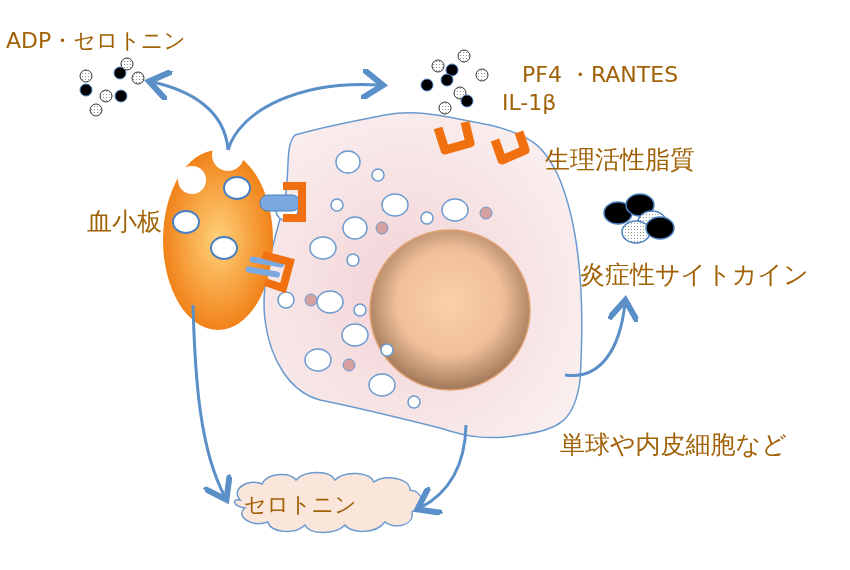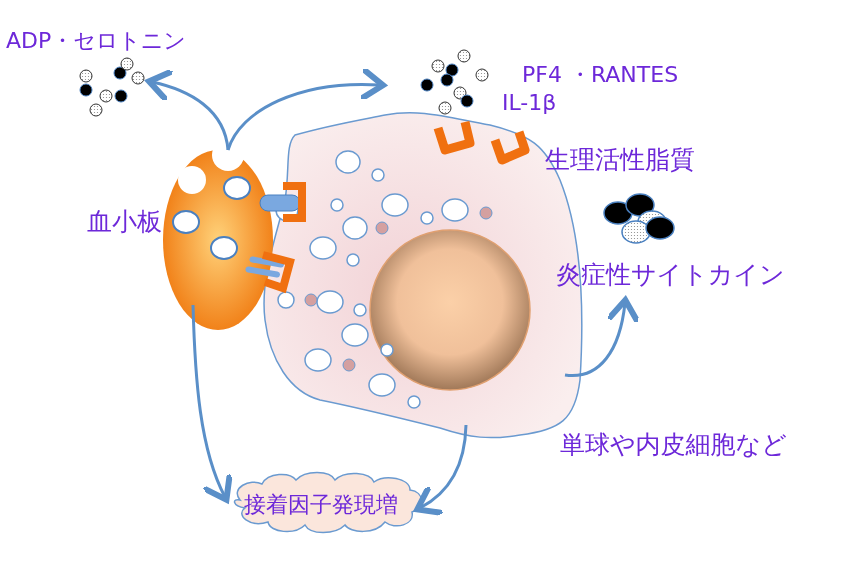--- a/index.html
+++ b/index.html
@@ -1,19 +1,19 @@
 <!DOCTYPE html>
 <html><head>
 <meta charset="utf-8">
 <style>
   html, body { margin:0; padding:0; background:#ffffff; }
   body { width:850px; height:570px; position:relative; overflow:hidden;
          font-family:"DejaVu Sans", sans-serif; }
   svg { position:absolute; left:0; top:0; }
-  .lbl { position:absolute; color:#6d28d9; font-family:"DejaVu Sans", sans-serif; white-space:nowrap; }
+  .lbl { position:absolute; color:#a16207; font-family:"DejaVu Sans", sans-serif; white-space:nowrap; }
   .lbl-lg { font-size:25px; }
   .lbl-md { font-size:22px; }
 </style>
 </head>
 <body>
 
 <svg width="850" height="570" viewBox="0 0 850 570">
   <defs>
     <radialGradient id="gPlat" cx="50%" cy="50%" r="55%">
       <stop offset="0%" stop-color="#ffd27a"></stop>
@@ -136,15 +136,15 @@
     <path d="M466,425 C465,470 445,495 420,508" marker-end="url(#arr)"></path>
     <path d="M565,375 C600,380 620,350 625,303" marker-end="url(#arr)"></path>
   </g>
 </svg>
 
 <div class="lbl lbl-md" style="left:6px; top:26px;">ADP・セロトニン</div>
 <div class="lbl lbl-md" style="left:522px; top:60px;">PF4 ・RANTES</div>
 <div class="lbl lbl-md" style="left:502px; top:90px;">IL-1β</div>
 <div class="lbl lbl-lg" style="left:545px; top:143px;">生理活性脂質</div>
 <div class="lbl lbl-lg" style="left:55px; top:205px;margin-left:32px;">血小板</div>
-<div class="lbl lbl-lg" style="left:556px; top:258px;">炎症性サイトカイン</div>
+<div class="lbl lbl-lg" style="left:580px; top:258px;">炎症性サイトカイン</div>
 <div class="lbl lbl-lg" style="left:560px; top:428px;">単球や内皮細胞など</div>
-<div class="lbl lbl-md" style="left:244px; top:490px;">接着因子発現増</div>
+<div class="lbl lbl-md" style="left:244px; top:490px;">セロトニン</div>
 
 </body></html>

